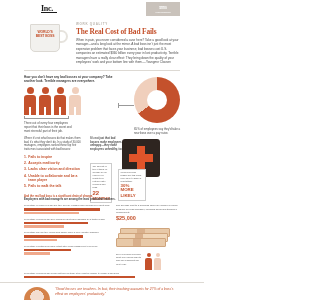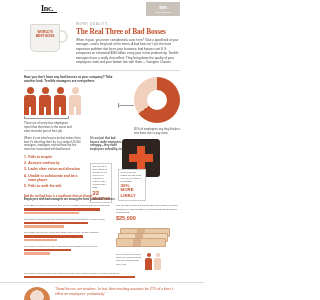--- a/index.html
+++ b/index.html
@@ -172,21 +172,21 @@
   </div>
 
   <div class="titleblock">
     <div class="mugwrap">
       <div class="mug-handle"></div>
       <div class="mug-body"></div>
       <div class="mug-text">WORLD'S BEST BOSS</div>
     </div>
     <div class="titletext">
       <div class="kicker">WORK QUALITY</div>
-      <div class="headline">The Real Three of Bad Bosses</div>
+      <div class="headline">The Real Cost of Bad Fails</div>
       <div class="deck">When in pain, you never considered a case here? Take a good look at your manager—and a long look at the mirror. A bad boss isn't just the most expensive problem that faces your business; bad bosses cost U.S. companies an estimated $360 billion every year in lost productivity. Terrible managers have a really clear effect: They bring down the quality of your employees' work and your bottom line with them.—Youngme Classen</div>
     </div>
   </div>
 
   <div class="rule"></div>
 
   <div class="sec1">
     <div class="s1-title">How you don't have any bad bosses at your company? Take another look. Terrible managers are everywhere.</div>
     <div class="s1-body">
       <div>

